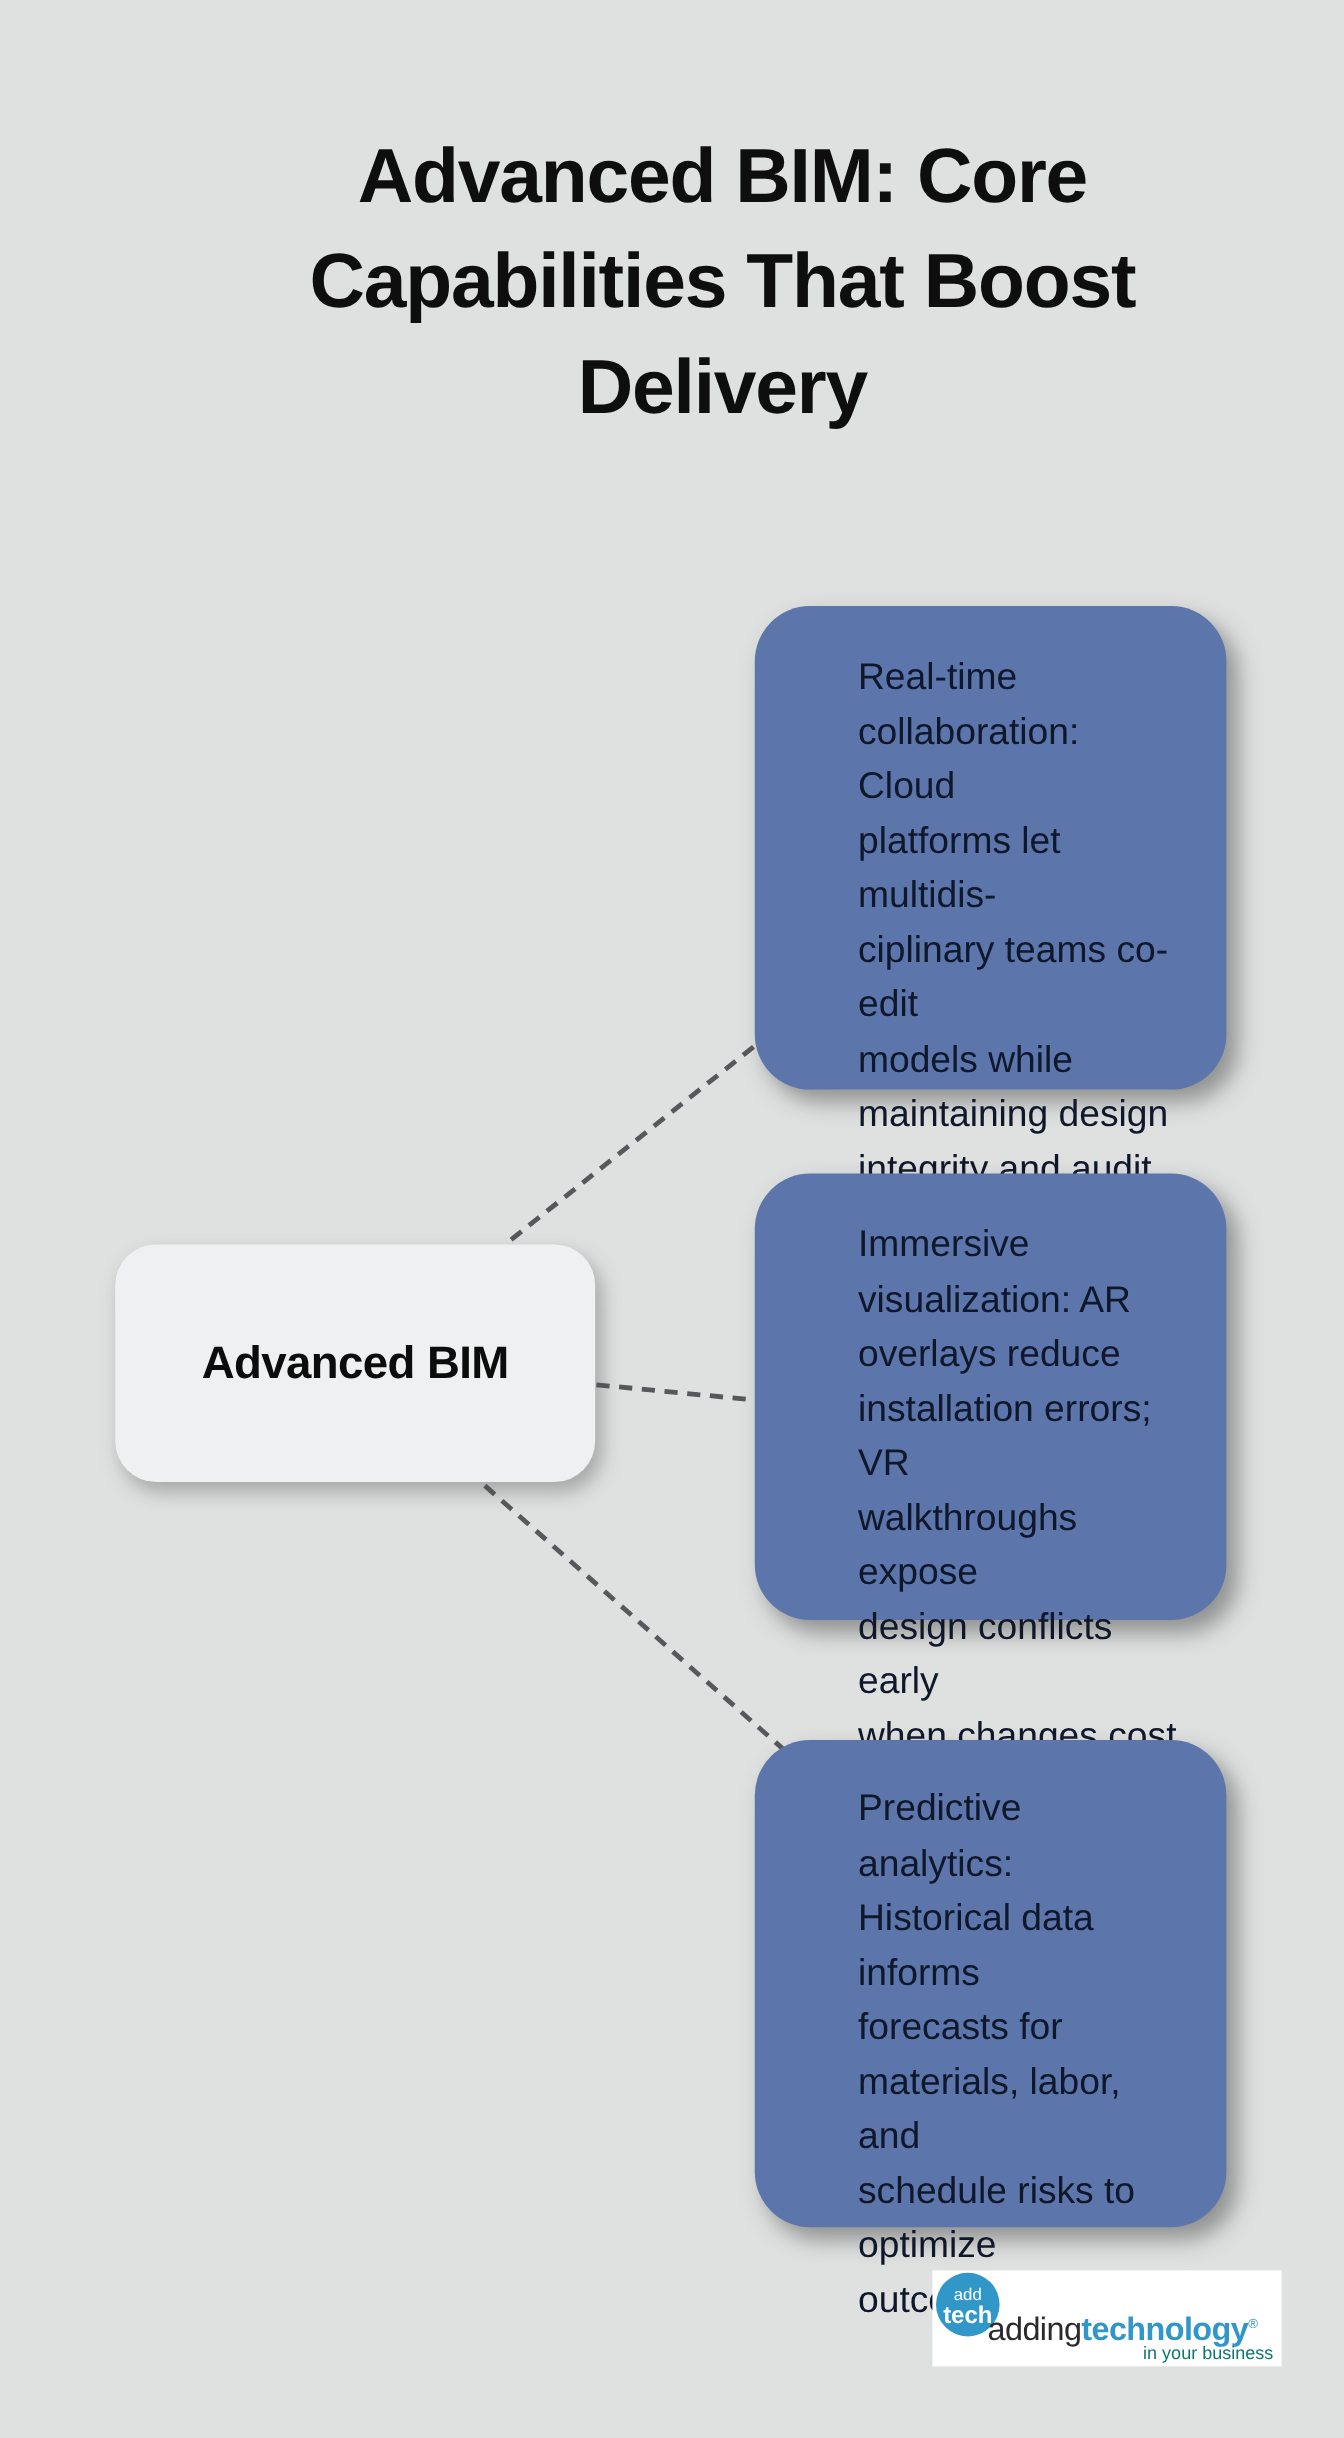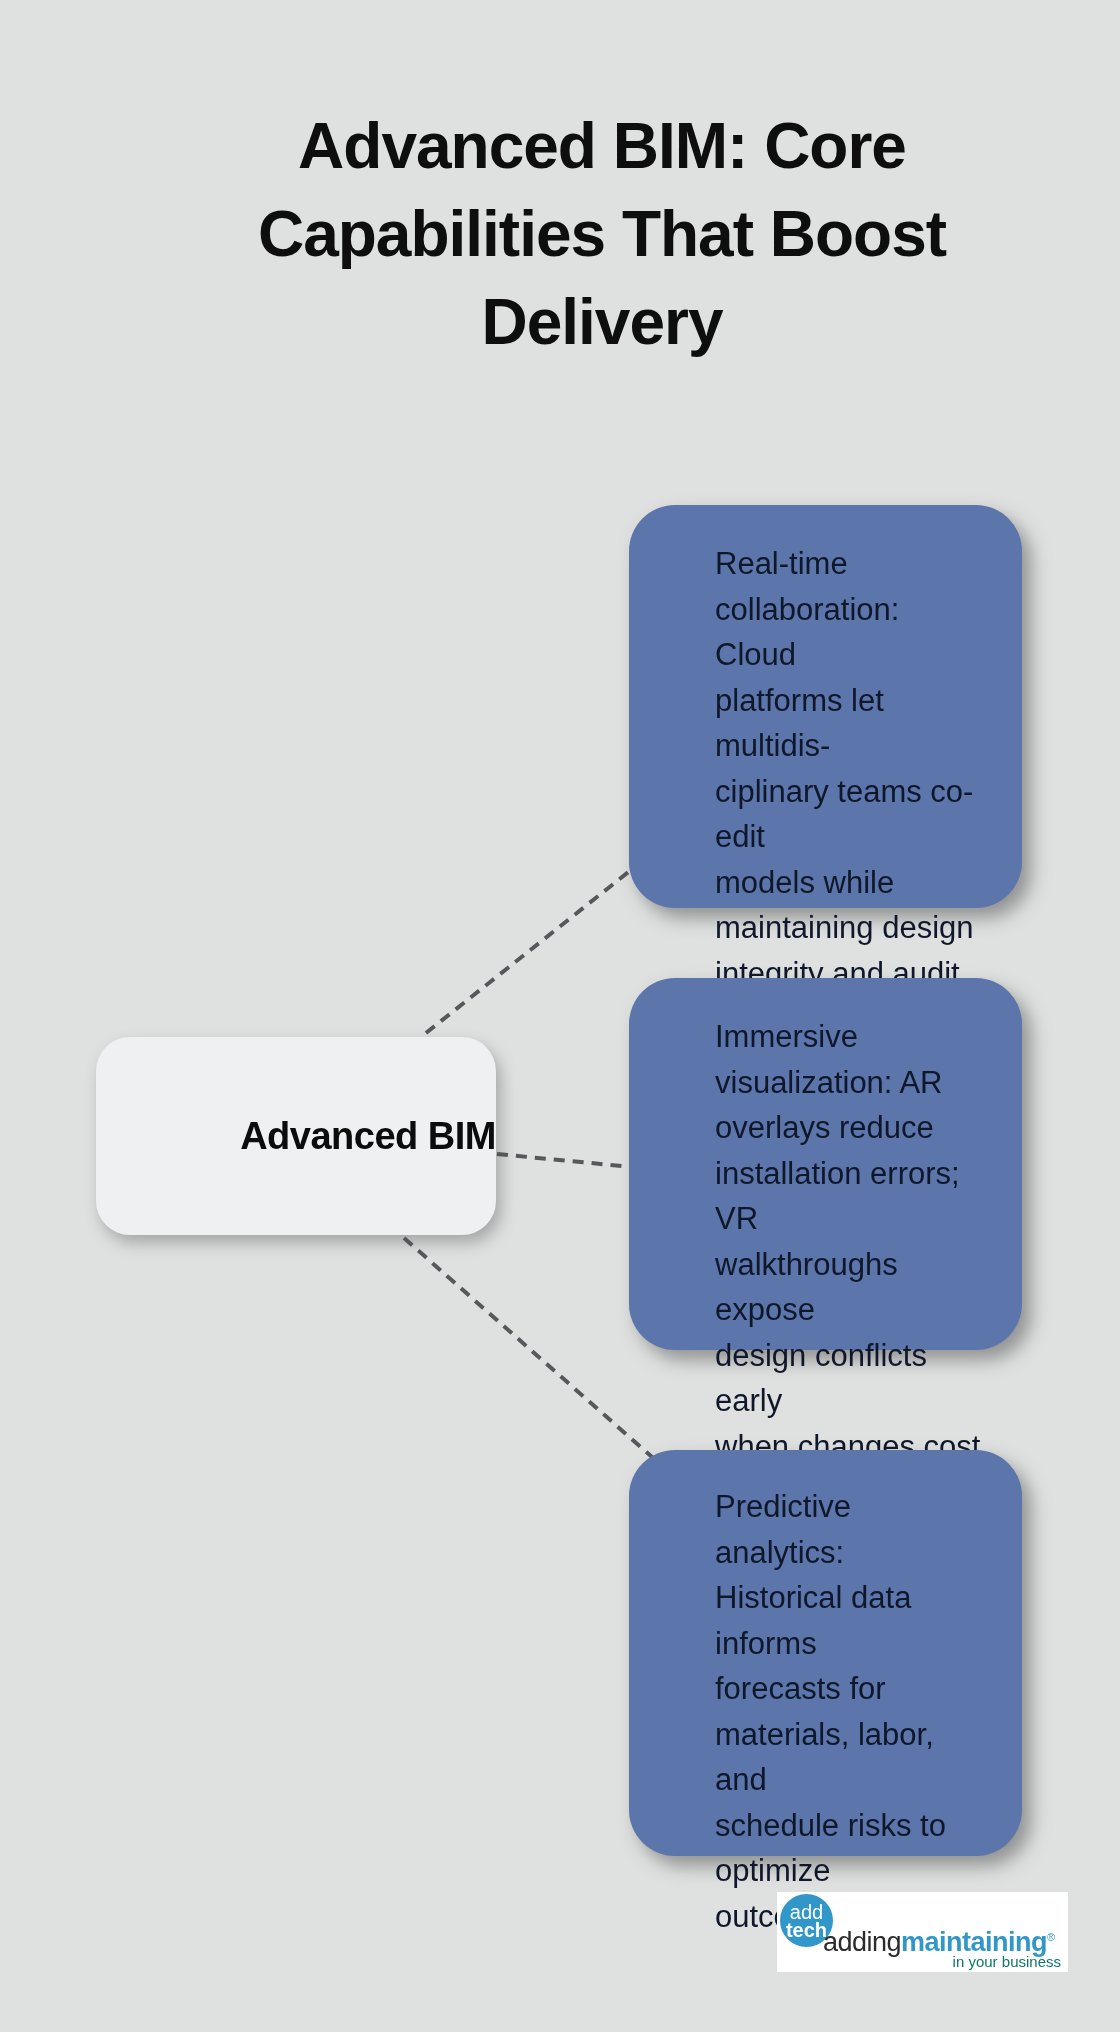--- a/index.html
+++ b/index.html
@@ -42,21 +42,21 @@
     position: absolute;
     left: 96px;
     top: 1037px;
     width: 400px;
     height: 198px;
     background: #eff0f1;
     border-radius: 34px;
     box-shadow: 5px 8px 16px rgba(80, 80, 80, 0.40);
     display: flex;
     align-items: center;
-    justify-content: flex-end;
+    justify-content: center;
   }
   .center-node-label {
     font-size: 38px;
     font-weight: 700;
     letter-spacing: -0.5px;
     color: #0c0c0c;
   }
 
   
   .card {
@@ -95,21 +95,21 @@
     width: 53px;
     height: 53px;
     background: #3197c9;
     border-radius: 50%;
     display: flex;
     flex-direction: column;
     align-items: center;
     justify-content: center;
     color: #ffffff;
   }
-  .badge-add  { font-size: 20px; line-height: 19px; font-weight: 400; }
+  .badge-add  { font-size: 14px; line-height: 19px; font-weight: 400; }
   .badge-tech { font-size: 20px; line-height: 16px; font-weight: 700; }
   .logo-brand {
     position: absolute;
     left: 46px;
     top: 31px;
     font-size: 27px;
     line-height: 28px;
     letter-spacing: -0.5px;
     color: #2b2b2b;
     white-space: nowrap;
@@ -172,17 +172,17 @@
 materials, labor, and
 schedule risks to
 optimize outcomes.</p>
   </div>
 
   <div class="logo">
     <div class="logo-badge">
       <span class="badge-add">add</span>
       <span class="badge-tech">tech</span>
     </div>
-    <div class="logo-brand"><span class="brand-regular">adding</span><span class="brand-bold">maintaining</span><sup class="brand-reg">®</sup></div>
+    <div class="logo-brand"><span class="brand-regular">adding</span><span class="brand-bold">technology</span><sup class="brand-reg">®</sup></div>
     <div class="logo-tagline">in your business</div>
   </div>
 
 </div>
 
 </body></html>

